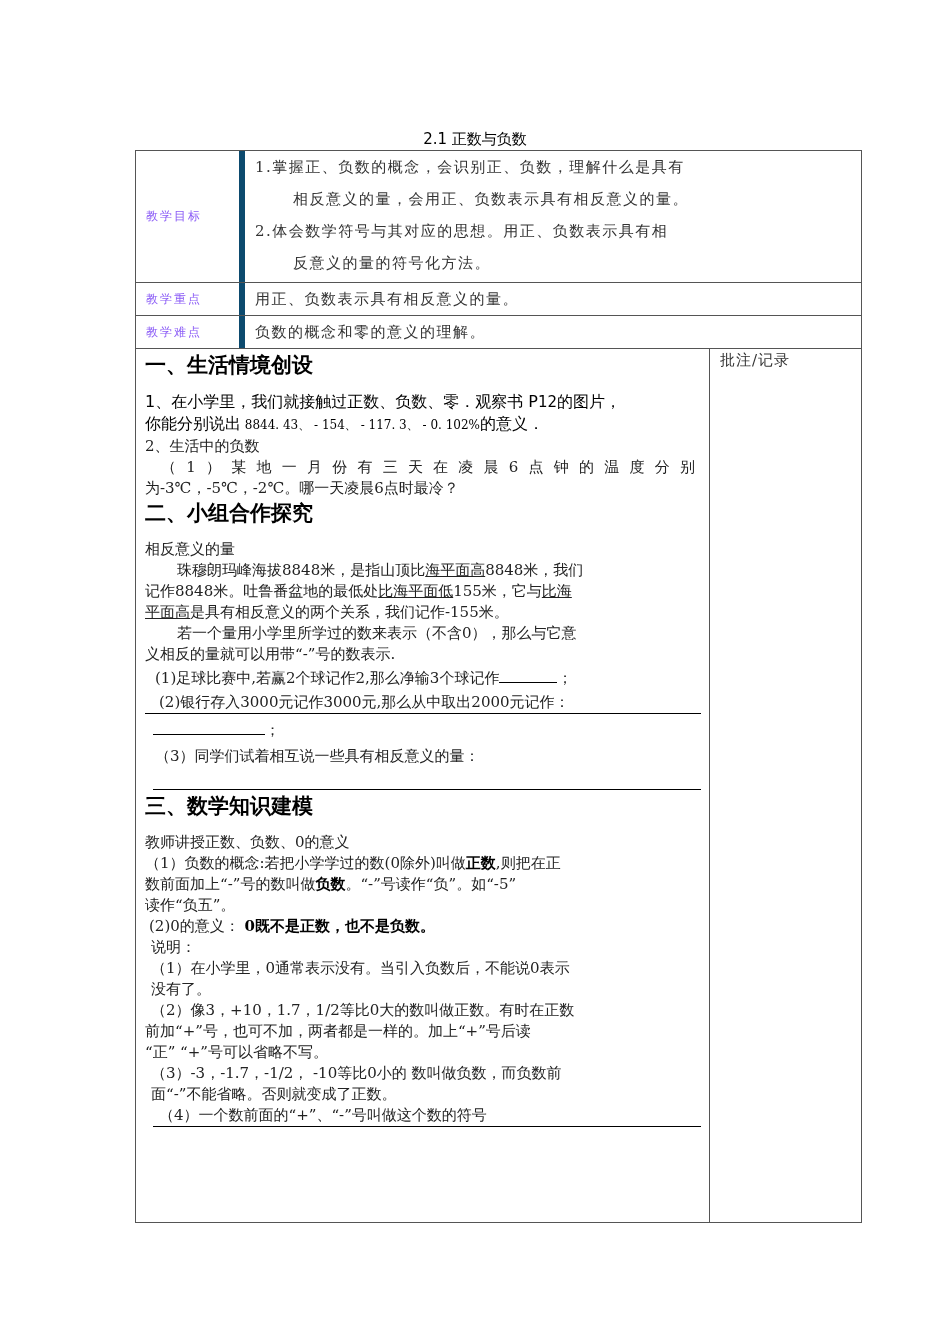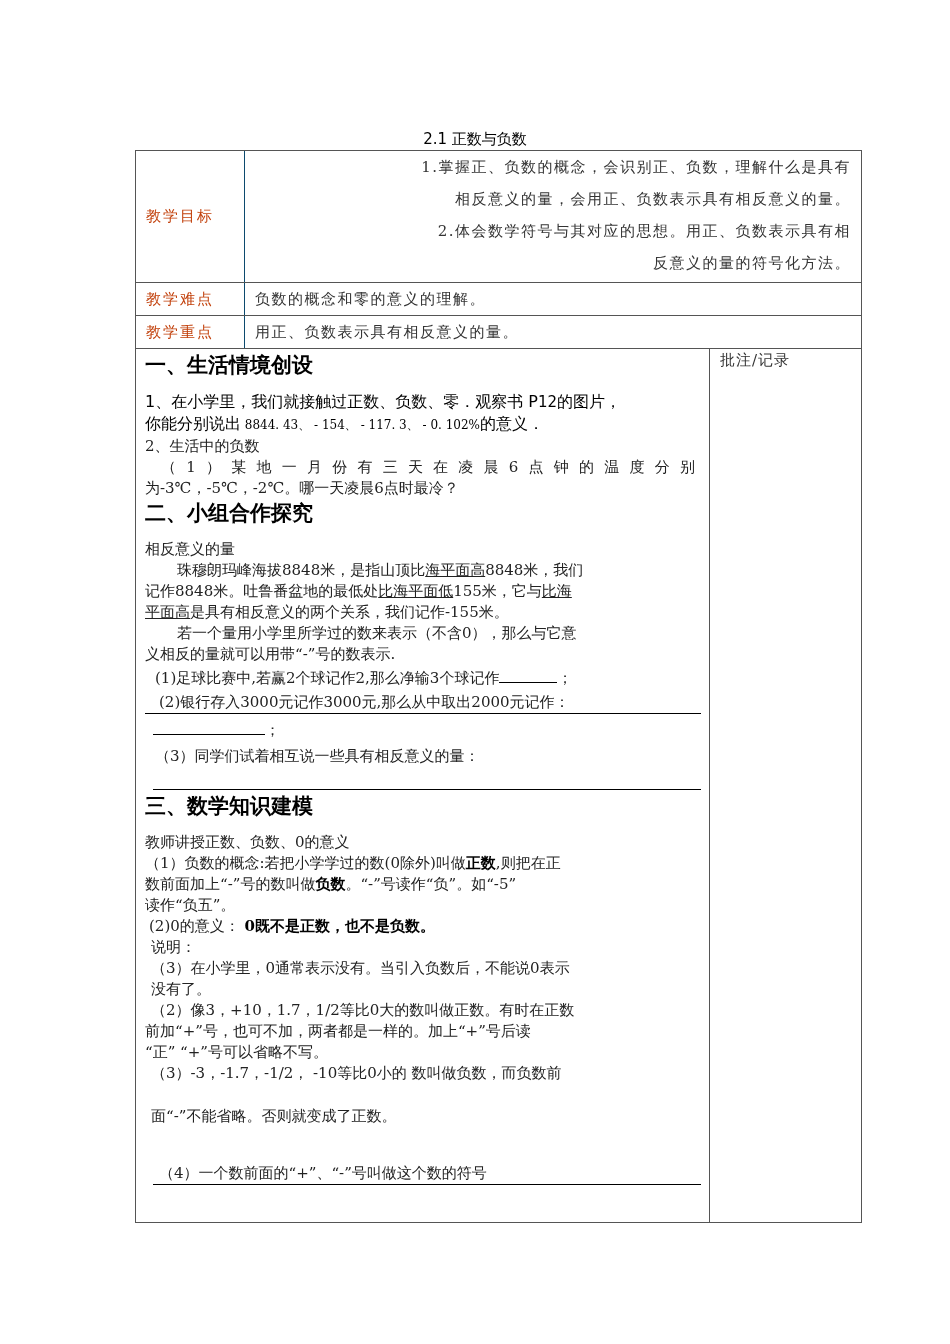--- a/index.html
+++ b/index.html
@@ -1,23 +1,23 @@
 <!DOCTYPE html>
 <html><head>
 <meta charset="utf-8">
 <style>
   html, body { margin:0; padding:0; background:#ffffff; }
   body { width:950px; height:1344px; position:relative; font-family:"DejaVu Serif", serif; color:#111; }
   .page-title { position:absolute; top:130px; left:0; width:950px; text-align:center; font-family:"DejaVu Sans", sans-serif; font-size:15px; color:#000; }
   .tbl { position:absolute; left:135px; top:150px; width:727px; border:1px solid #555; box-sizing:border-box; }
   .row { display:flex; border-bottom:1px solid #555; box-sizing:border-box; }
   .row:last-child { border-bottom:none; }
-  .lbl { width:109px; border-right:1px solid #0c4a6e; box-sizing:border-box; display:flex; align-items:center; padding-left:10px; font-size:15px; letter-spacing:2px; color:#c2410c; }
+  .lbl { width:109px; border-right:6px solid #0c4a6e; box-sizing:border-box; display:flex; align-items:center; padding-left:10px; font-size:12px; letter-spacing:2px; color:#8b5cf6; }
   .val { flex:1; padding:2px 10px; font-size:15px; color:#333; box-sizing:border-box; }
-  .goal-line { height:32px; line-height:32px; letter-spacing:1.5px;text-align:right; }
+  .goal-line { height:32px; line-height:32px; letter-spacing:1.5px; }
   .indent { padding-left:38px; }
   .short-row { height:33px; }
   .short-row .val { line-height:28px; letter-spacing:1.5px; }
   .main-row { height:873px; }
   .main { width:574px; border-right:1px solid #555; box-sizing:border-box; padding:0 8px 0 9px; position:relative; font-size:15px; }
   .notes { flex:1; padding:2px 10px; font-size:15px; color:#333; letter-spacing:1px; }
   .h { font-family:"DejaVu Sans", sans-serif; font-weight:bold; font-size:21px; color:#000; margin:0; }
   .p { line-height:21px; color:#222; }
   .sans { font-family:"DejaVu Sans", sans-serif; color:#000; }
   .just { text-align:justify; text-align-last:justify; letter-spacing:6px; }
@@ -39,27 +39,27 @@
     <div class="lbl">教学目标</div>
     <div class="val" style="padding-top:0;">
       <div class="goal-line">1.掌握正、负数的概念，会识别正、负数，理解什么是具有</div>
       <div class="goal-line indent">相反意义的量，会用正、负数表示具有相反意义的量。</div>
       <div class="goal-line">2.体会数学符号与其对应的思想。用正、负数表示具有相</div>
       <div class="goal-line indent">反意义的量的符号化方法。</div>
     </div>
   </div>
 
   <div class="row short-row">
-    <div class="lbl">教学难点</div>
-    <div class="val">负数的概念和零的意义的理解。</div>
+    <div class="lbl">教学重点</div>
+    <div class="val">用正、负数表示具有相反意义的量。</div>
   </div>
 
   <div class="row short-row">
-    <div class="lbl">教学重点</div>
-    <div class="val">用正、负数表示具有相反意义的量。</div>
+    <div class="lbl">教学难点</div>
+    <div class="val">负数的概念和零的意义的理解。</div>
   </div>
 
   <div class="row main-row">
     <div class="main">
 
       <div class="h" style="margin-top:2px;">一、生活情境创设</div>
       <div class="p sans" style="margin-top:12px;font-size:16px;line-height:22px;">
         <span>1、在小学里，我们就接触过正数、负数、零．观察书 P</span><span class="sub">12</span><span>的图片，</span><br>
         <span>你能分别说出</span><span style="font-family:'DejaVu Serif',serif;font-size:12px;"> 8844. 43、 - 154、 - 117. 3、 - 0. 102%</span><span>的意义．</span>
       </div>
@@ -96,26 +96,26 @@
         <span>（1）负数的概念:若把小学学过的数(0除外)叫做</span><span class="b">正数</span><span>,则把在正</span>
       </div>
       <div class="p">
         <span>数前面加上“-”号的数叫做</span><span class="b">负数</span><span>。“-”号读作“负”。如“-5”</span>
       </div>
       <div class="p">读作“负五”。</div>
       <div class="p" style="padding-left:4px;">
         <span>(2)0的意义：</span> <span class="b">0既不是正数，也不是负数。</span>
       </div>
       <div class="p" style="padding-left:6px;">说明：</div>
-      <div class="p" style="padding-left:6px;">（3）在小学里，0通常表示没有。当引入负数后，不能说0表示</div>
+      <div class="p" style="padding-left:6px;">（1）在小学里，0通常表示没有。当引入负数后，不能说0表示</div>
       <div class="p" style="padding-left:6px;">没有了。</div>
       <div class="p" style="padding-left:6px;">（2）像3，+10，1.7，1/2等比0大的数叫做正数。有时在正数</div>
       <div class="p">前加“+”号，也可不加，两者都是一样的。加上“+”号后读</div>
       <div class="p">“正”  “+”号可以省略不写。</div>
       <div class="p" style="padding-left:6px;">（3）-3，-1.7，-1/2， -10等比0小的 数叫做负数，而负数前</div>
-      <div class="p" style="padding-left:6px;margin-top:22px;">面“-”不能省略。否则就变成了正数。</div>
-      <div class="p rule" style="padding-left:6px;margin-left:8px;margin-top:36px;">（4）一个数前面的“+”、“-”号叫做这个数的符号</div>
+      <div class="p" style="padding-left:6px;">面“-”不能省略。否则就变成了正数。</div>
+      <div class="p rule" style="padding-left:6px;margin-left:8px;">（4）一个数前面的“+”、“-”号叫做这个数的符号</div>
     </div>
     <div class="notes">
       <span>批注/记录</span>
     </div>
   </div>
 </div>
 
 </body></html>

